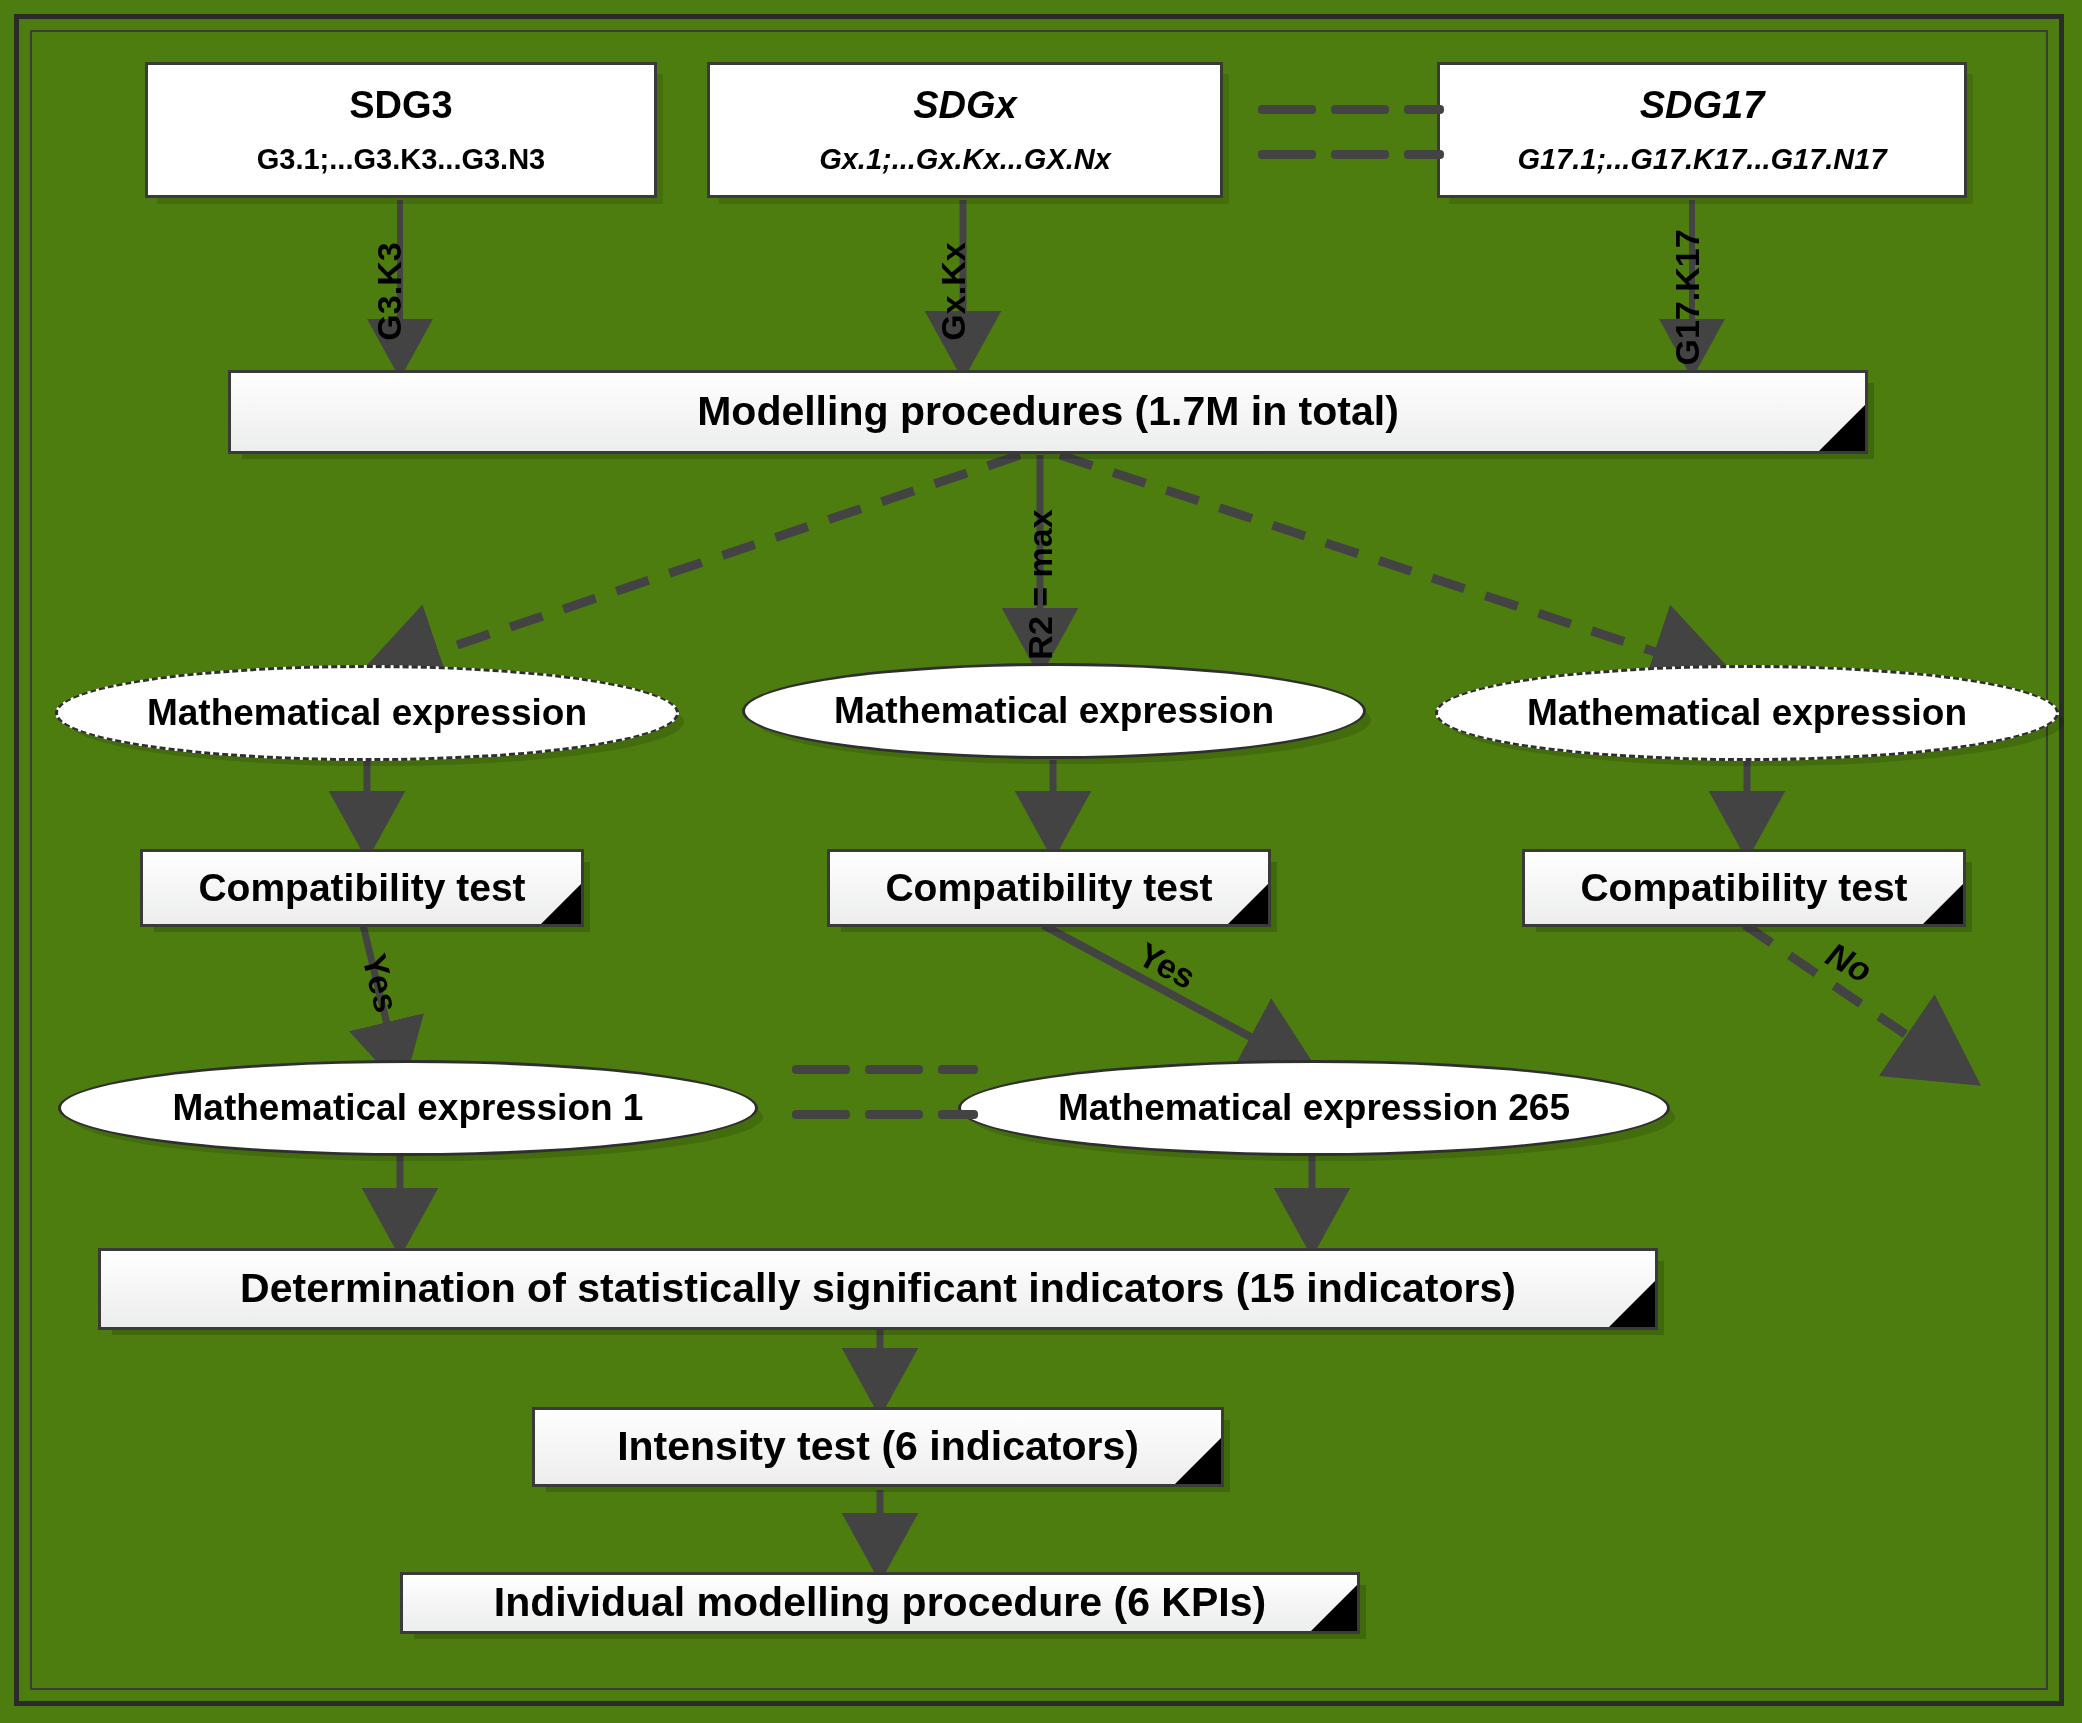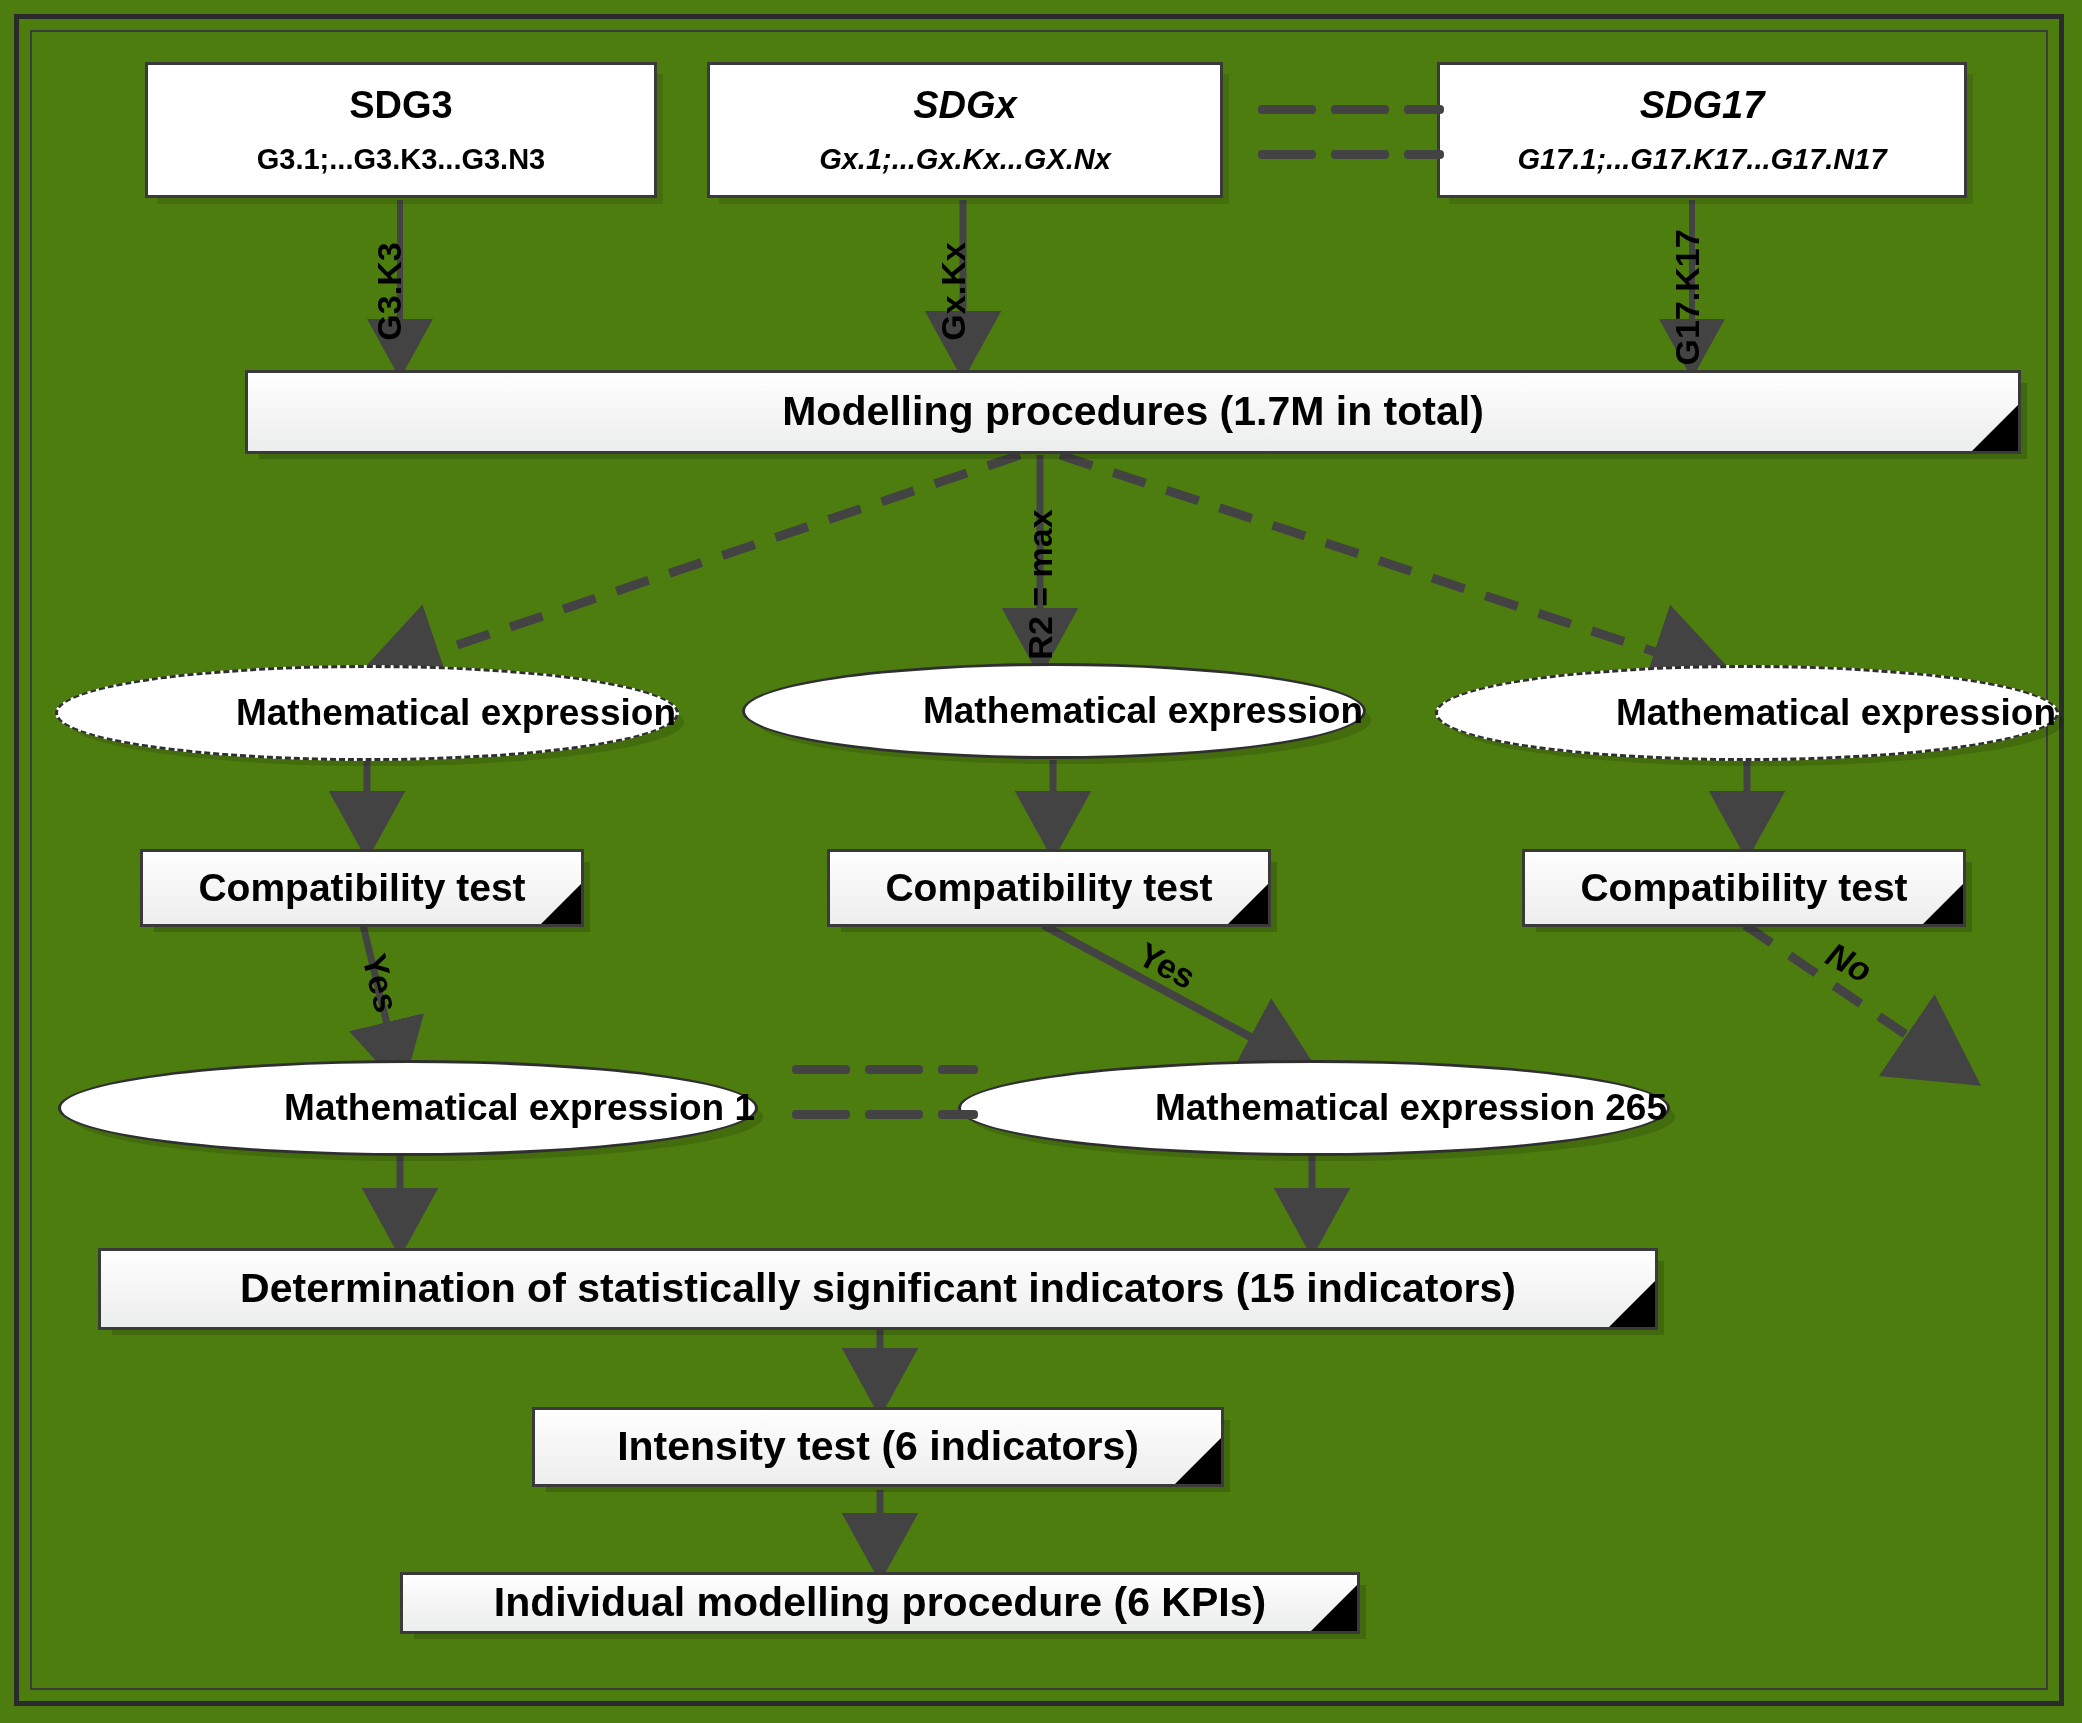--- a/index.html
+++ b/index.html
@@ -27,21 +27,21 @@
   .procbox{border:3px solid #3a3a3a;
     background:linear-gradient(180deg,#ffffff 0%,#f7f7f7 42%,#eceded 100%);
     box-shadow:10px 9px 0 -4px rgba(0,0,0,0.16);}
   .procbox .ptxt{font-weight:bold;color:#000;line-height:1.1;padding:0 26px;}
   .corner{position:absolute;right:0;bottom:0;width:0;height:0;
     border-style:solid;border-width:0 0 46px 46px;border-color:transparent transparent #000 transparent;}
   .corner.sm{border-width:0 0 40px 40px;}
 
   
   .ell{position:absolute;box-sizing:border-box;border-radius:50%;
-       background:#fff;display:flex;align-items:center;justify-content:flex-end;
+       background:#fff;display:flex;align-items:center;justify-content:center;
        box-shadow:9px 9px 0 -4px rgba(0,0,0,0.13);}
   .ell .etxt{font-weight:bold;font-size:37px;color:#000;white-space:nowrap;}
   .ell.solid{border:3px solid #2f2f2f;}
   .ell.dashed{border:3px dashed #2f2f2f;}
 
   
   .vlabel{position:absolute;font-weight:bold;font-size:34px;color:#000;
      transform-origin:center center;transform:rotate(-90deg);white-space:nowrap;}
   .slabel{position:absolute;font-weight:bold;font-size:34px;color:#000;white-space:nowrap;}
 
@@ -117,21 +117,21 @@
     <span style="width:40px;margin-left:146px;margin-top:-9px;"></span>
     <span style="width:58px;margin-top:36px;"></span>
     <span style="width:58px;margin-left:73px;margin-top:-9px;"></span>
     <span style="width:40px;margin-left:146px;margin-top:-9px;"></span>
   </div>
 
   <div class="vlabel" style="left:309px;top:272px;width:160px;text-align:center;">G3.K3</div>
   <div class="vlabel" style="left:873px;top:272px;width:160px;text-align:center;">Gx.Kx</div>
   <div class="vlabel" style="left:1587px;top:278px;width:200px;text-align:center;">G17.K17</div>
 
-  <div class="node procbox" style="left:228px;top:370px;width:1776px;height:84px;margin-left:17px;">
+  <div class="node procbox" style="left:228px;top:370px;width:1640px;height:84px;">
     <div class="ptxt" style="font-size:41px;">Modelling procedures (1.7M in total)</div>
     <div class="corner"></div>
   </div>
 
   <div class="vlabel" style="left:930px;top:565px;width:220px;text-align:center;">R2 = max</div>
 
   <div class="ell dashed" style="left:55px;top:665px;width:624px;height:96px;">
     <div class="etxt">Mathematical expression</div>
   </div>
 

